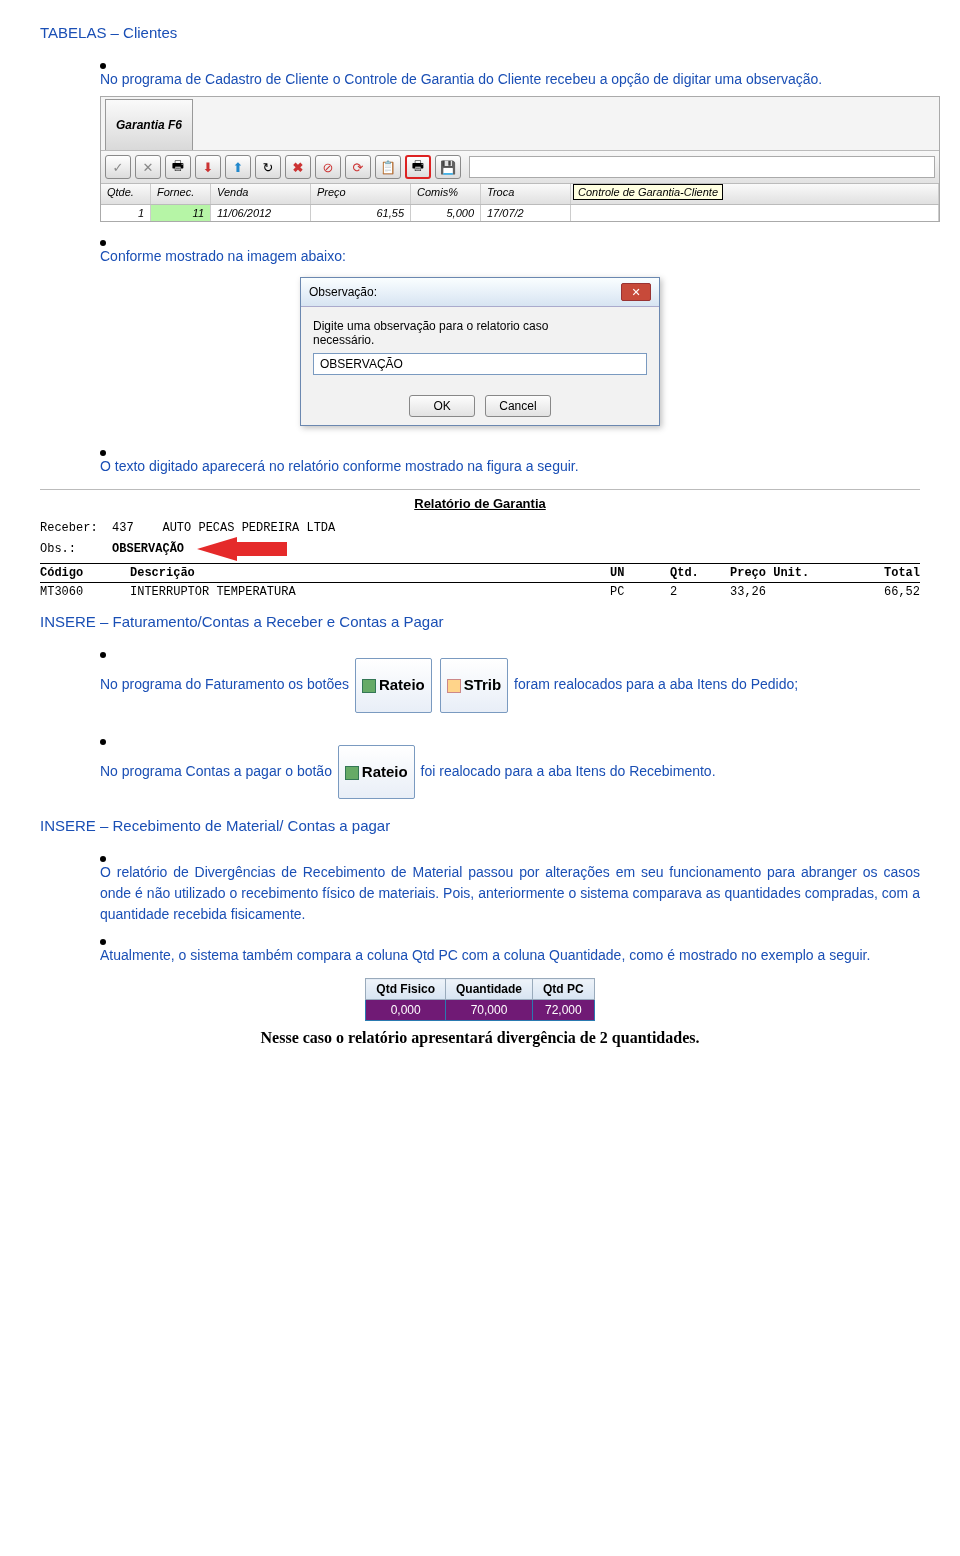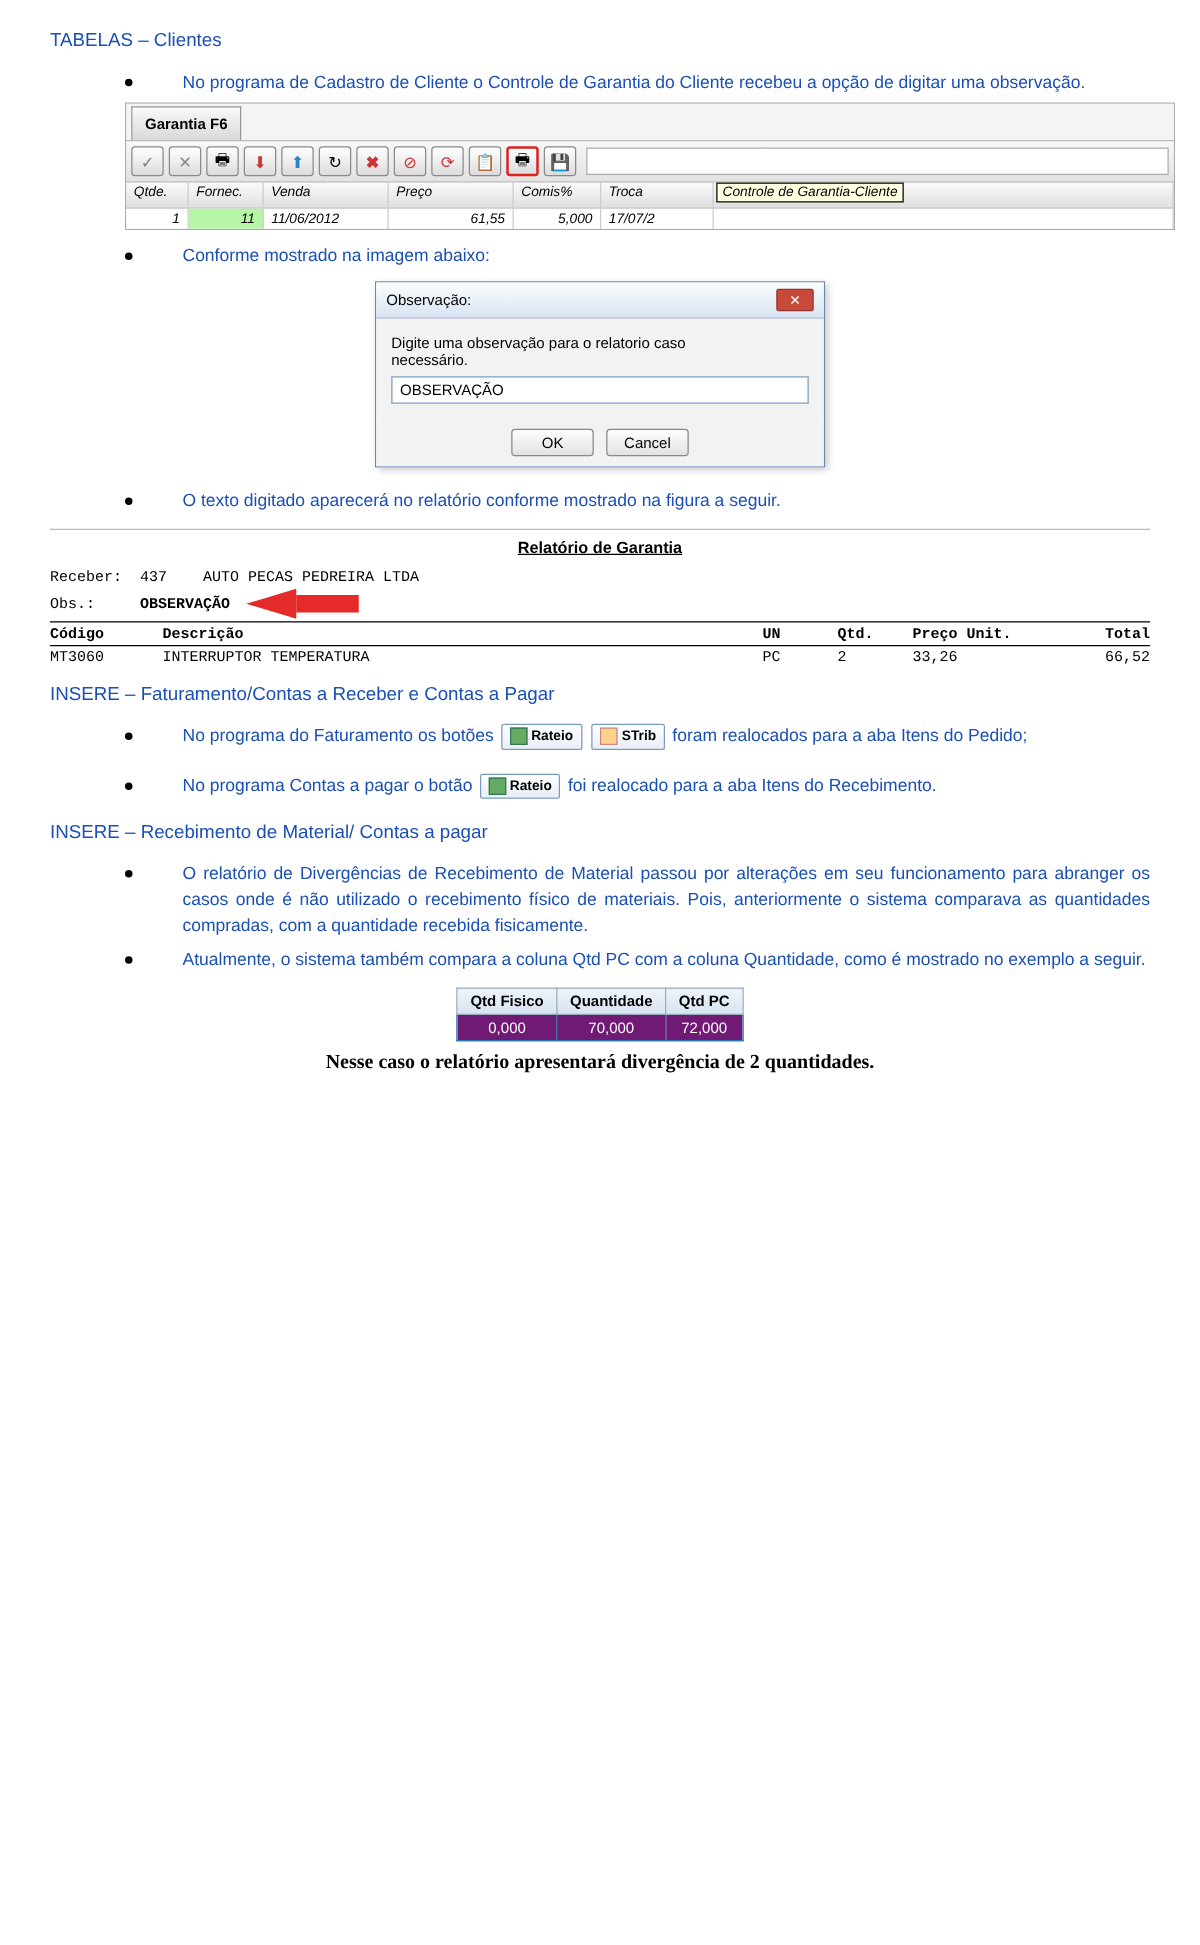--- a/index.html
+++ b/index.html
@@ -16,43 +16,45 @@
     color: #1a4fb5;
     font-size: 15px;
     margin: 4px 0 14px 0;
   }
   .bullet-row {
     display: flex;
     align-items: flex-start;
     margin: 6px 0 6px 60px;
     color: #1a4fb5;
     line-height: 1.5;
+    flex-direction: column;
   }
   .bullet-dot {
     width: 6px; height: 6px; background: #000; border-radius: 50%;
     margin-top: 8px; margin-right: 40px; flex-shrink: 0;
   }
   .bullet-text { color: #1a4fb5; }
   .black-text { color: #000; }
   .justify { text-align: justify; }
   .img-toolbar {
     border: 1px solid #aaa;
     margin: 6px 0 10px 60px;
     width: 840px;
     background: linear-gradient(#fdfdfd,#e9e9e9);
   }
   .tab-garantia {
     display: inline-block;
     background: linear-gradient(#fafafa,#d9d9d9);
     border: 1px solid #999;
     border-bottom: none;
-    padding: 6px 10px;
+    padding: 18px 10px;
     font-weight: bold;
     font-size: 12px;
     margin-left: 4px;
+    font-style: italic;
   }
   .toolbar-row {
     display: flex; align-items: center; gap: 4px; padding: 4px;
     background: linear-gradient(#f8f8f8,#e2e2e2);
     border-top: 1px solid #bbb;
   }
   .tb-btn {
     width: 26px; height: 24px; border: 1px solid #8a8a8a;
     background: linear-gradient(#fff,#dcdcdc);
     border-radius: 3px;
@@ -132,21 +134,21 @@
     vertical-align: middle; margin-left: 6px;
     transform: scaleX(-1);
   }
   .arrow-tail {
     display:inline-block; width: 50px; height: 14px; background:#e52a2a;
     vertical-align: middle;
   }
   .rateio-btn, .strib-btn {
     display: inline-block; border: 1px solid #7a9ac0;
     background: linear-gradient(#fff,#e8eef7);
-    padding: 1px 6px; font-size: 11px; font-weight: bold;
+    padding: 15px 6px; font-size: 15px; font-weight: bold;
     border-radius: 2px; vertical-align: middle; margin: 0 2px;
   }
   .rateio-btn::before, .strib-btn::before {
     content: ""; display:inline-block; width:12px; height:12px;
     background: #6a6; margin-right: 3px; vertical-align: middle;
     border:1px solid #375;
   }
   .strib-btn::before { background: #ffd48a; border-color:#c88; }
   .qty-table {
     margin: 12px auto 8px auto;

